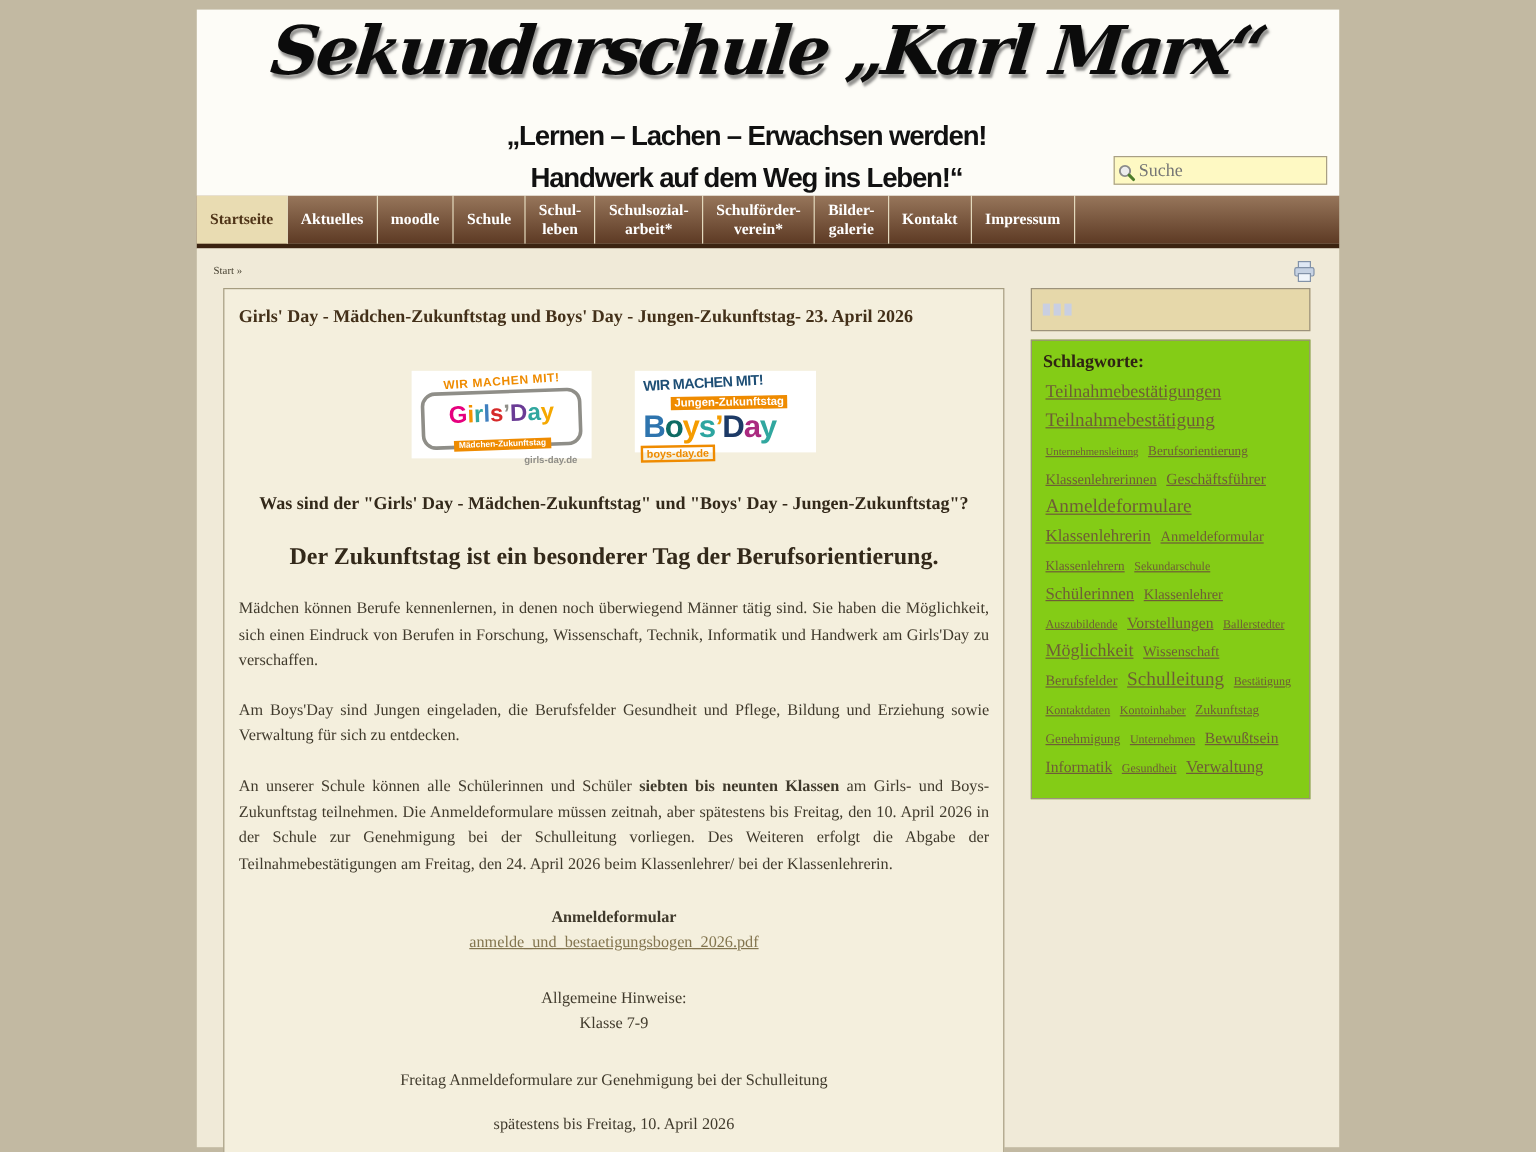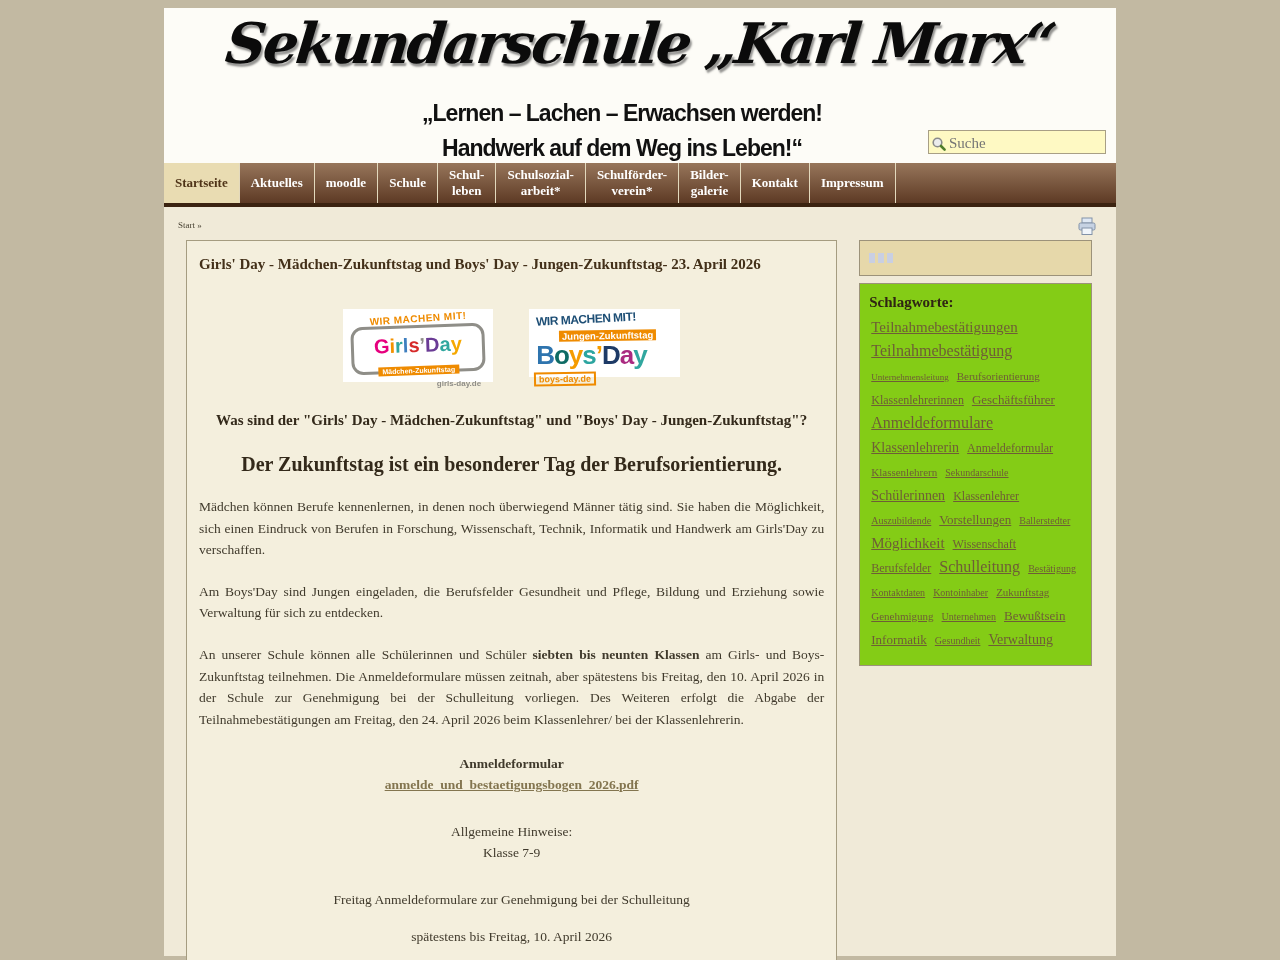--- a/index.html
+++ b/index.html
@@ -172,21 +172,21 @@
         </div>
 
         <h2>Was sind der "Girls' Day - Mädchen-Zukunftstag" und "Boys' Day - Jungen-Zukunftstag"?</h2>
         <h3>Der Zukunftstag ist ein besonderer Tag der Berufsorientierung.</h3>
 
         <p class="just">Mädchen können Berufe kennenlernen, in denen noch überwiegend Männer tätig sind. Sie haben die Möglichkeit, sich einen Eindruck von Berufen in Forschung, Wissenschaft, Technik, Informatik und Handwerk am Girls'Day zu verschaffen.</p>
         <p class="just">Am Boys'Day sind Jungen eingeladen, die Berufsfelder Gesundheit und Pflege, Bildung und Erziehung sowie Verwaltung für sich zu entdecken.</p>
         <p class="just"><span>An unserer Schule können alle Schülerinnen und Schüler </span><b>siebten bis neunten Klassen</b><span> am Girls- und Boys-Zukunftstag teilnehmen. Die Anmeldeformulare müssen zeitnah, aber spätestens bis Freitag, den 10. April 2026 in der Schule zur Genehmigung bei der Schulleitung vorliegen. Des Weiteren erfolgt die Abgabe der Teilnahmebestätigungen am Freitag, den 24. April 2026 beim Klassenlehrer/ bei der Klassenlehrerin.</span></p>
 
         <div class="cblock bold" style="margin-top:24px;">Anmeldeformular</div>
-        <div class="cblock" style="margin-top:0;font-weight:bold;"><a class="pdf-link">anmelde_und_bestaetigungsbogen_2026.pdf</a></div>
+        <div class="cblock" style="margin-top:0;"><a class="pdf-link">anmelde_und_bestaetigungsbogen_2026.pdf</a></div>
 
         <div class="cblock" style="margin-top:26px;">Allgemeine Hinweise:</div>
         <div class="cblock" style="margin-top:0;">Klasse 7-9</div>
 
         <div class="cblock" style="margin-top:26px;">Freitag Anmeldeformulare zur Genehmigung bei der Schulleitung</div>
         <div class="cblock" style="margin-top:16px;">spätestens bis Freitag, 10. April 2026</div>
 
         <div class="cblock" style="margin-top:27px;">Bestätigung durch die Schulleitung</div>
 
       </div>

